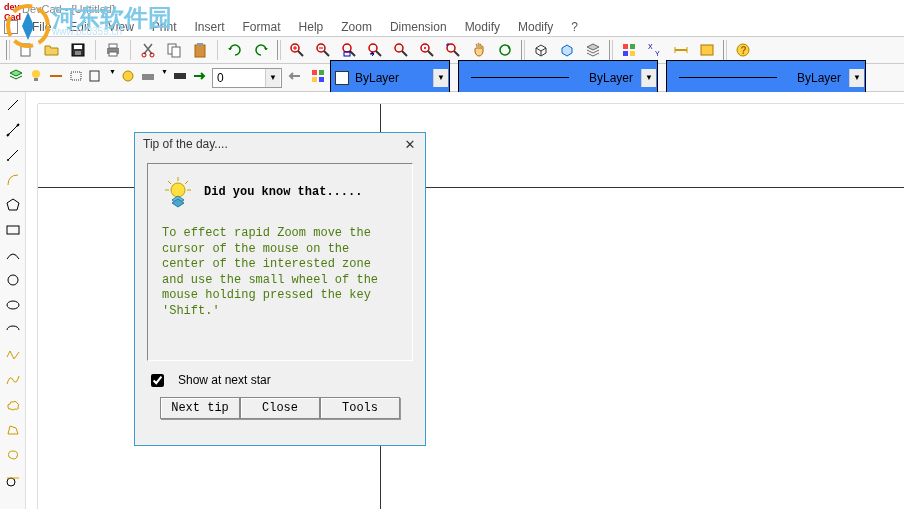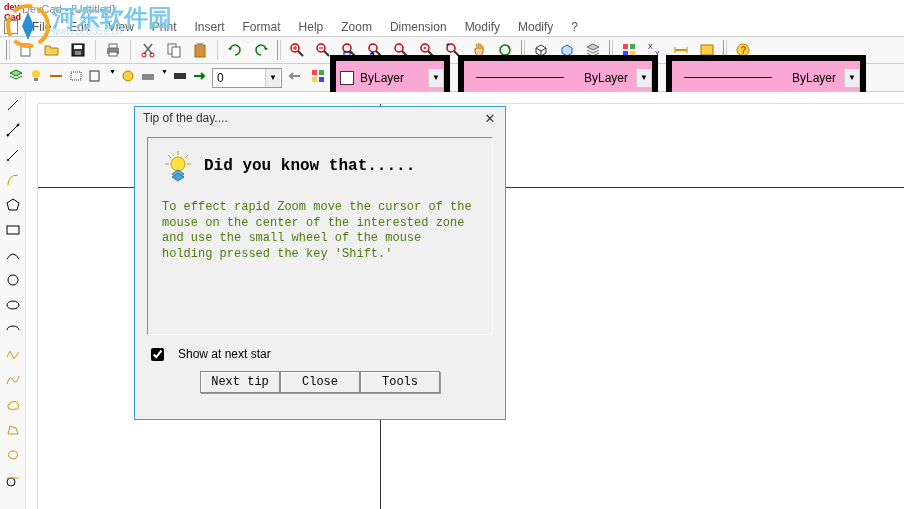--- a/index.html
+++ b/index.html
@@ -15,42 +15,42 @@
 .toolbar { height: 28px; border-top: 1px solid #ccc; border-bottom: 1px solid #ccc; display: flex; align-items: center; padding: 0 4px; gap: 2px; background: #f8f8f8; }
 .toolbar .tool-btn { width: 24px; height: 22px; display: flex; align-items: center; justify-content: center; cursor: pointer; }
 .toolbar .sep { width: 1px; height: 20px; background: #ccc; margin: 0 3px; }
 .toolbar .divider { width: 4px; height: 20px; border-left: 1px solid #999; border-right: 1px solid #ccc; margin: 0 2px; }
 
 .icon-svg { width: 16px; height: 16px; }
 
 .properties-bar { height: 28px; border-bottom: 1px solid #ccc; display: flex; align-items: center; padding: 0 4px; gap: 4px; background: #f8f8f8; }
 .layer-combo { position: relative; width: 70px; height: 20px; border: 1px solid #999; background: #fff; display: flex; align-items: center; padding: 0 4px; font-size: 12px; }
 .layer-combo .dd-arrow { position: absolute; right: 1px; width: 15px; height: 18px; background: #eee; border-left: 1px solid #ccc; display: flex; align-items: center; justify-content: center; font-size: 8px; }
-.prop-combo { position: relative; height: 20px; border: 6px solid #000000; background: #f9a8d4; display: flex; align-items: center; padding: 17px 4px; font-size: 12px; }
+.prop-combo { position: relative; height: 20px; border: 1px solid #000000; background: #3b82f6; display: flex; align-items: center; padding: 17px 4px; font-size: 12px; }
 .prop-combo .dd-arrow { position: absolute; right: 1px; width: 15px; height: 18px; background: #eee; border-left: 1px solid #ccc; display: flex; align-items: center; justify-content: center; font-size: 8px; }
 .color-swatch { width: 14px; height: 14px; border: 1px solid #333; }
 .line-sample { flex: 1; height: 1px; background: #000; margin: 0 20px 0 8px; }
 
 .side-toolbar { position: absolute; left: 0; top: 92px; width: 26px; bottom: 0; border-right: 1px solid #e0e0e0; background: #f8f8f8; display: flex; flex-direction: column; align-items: center; padding-top: 2px; gap: 3px; }
 .side-toolbar .tool-btn { width: 22px; height: 22px; display: flex; align-items: center; justify-content: center; cursor: pointer; }
 
 .canvas-area { position: absolute; left: 26px; top: 92px; right: 0; bottom: 0; background: #fff; }
 .canvas-area .ruler-h { position: absolute; top: 0; left: 12px; right: 0; height: 12px; border-bottom: 1px solid #ddd; }
 .canvas-area .ruler-v { position: absolute; top: 12px; left: 0; bottom: 0; width: 12px; border-right: 1px solid #ddd; }
 .canvas-area .crosshair-h { position: absolute; top: 95px; left: 12px; right: 0; height: 1px; background: #333; }
 .canvas-area .crosshair-v { position: absolute; top: 12px; left: 354px; bottom: 0; width: 1px; background: #333; }
 
-.dialog { position: absolute; left: 134px; top: 106px; width: 372px; height: 314px; background: #f0f0f0; border: 1px solid #3c9dd0; }
+.dialog { position: absolute; left: 134px; top: 132px; width: 292px; height: 314px; background: #f0f0f0; border: 1px solid #3c9dd0; }
 .dialog .dlg-title { height: 22px; display: flex; align-items: center; justify-content: space-between; padding: 0 4px 0 8px; font-size: 12px; color: #333; }
 .dialog .dlg-close { width: 22px; height: 18px; display: flex; align-items: center; justify-content: center; font-size: 13px; cursor: pointer; font-family: Arial; }
 .dialog .dlg-body { padding: 8px 12px; }
 .dialog .inset { border: 1px solid #aaa; border-top-color: #888; border-left-color: #888; border-right-color: #fff; border-bottom-color: #fff; background: #f0f0f0; padding: 12px 14px; height: 198px; }
 .dialog .tip-header { display: flex; align-items: center; gap: 10px; margin-bottom: 18px; }
 .dialog .bulb-icon { width: 32px; height: 32px; }
-.dialog .tip-title { font-weight: bold; font-size: 16px; font-family: "Courier New", monospace; }
+.dialog .tip-title { font-weight: bold; font-size: 12px; font-family: "Courier New", monospace; }
 .dialog .tip-text { font-size: 12px; font-family: "Courier New", monospace; line-height: 1.3; color: #4d7c0f; }
 .dialog .checkbox-row { margin-top: 12px; padding-left: 4px; display: flex; align-items: center; gap: 14px; font-size: 12px; }
 .dialog .checkbox-row input { accent-color: #000; }
 .dialog .btn-row { display: flex; justify-content: center; margin-top: 10px; }
 .dialog .dlg-btn { width: 80px; height: 22px; border: 1px solid #888; background: #f0f0f0; font-size: 12px; cursor: pointer; box-shadow: inset 1px 1px 0 #fff, 1px 1px 0 #999; font-family: "Courier New", monospace; }
 
 .watermark { position: absolute; left: 4px; top: 2px; pointer-events: none; z-index: 100; }
 .watermark .logo { width: 48px; height: 48px; display: inline-block; vertical-align: top; }
 .watermark .txt { position: absolute; left: 48px; top: 0; font-size: 24px; font-weight: bold; color: #7ec9e8; white-space: nowrap; font-family: "Microsoft YaHei", sans-serif; }
 .watermark .url { position: absolute; left: 48px; top: 24px; font-size: 10px; color: #bde3f5; font-family: Arial; }

